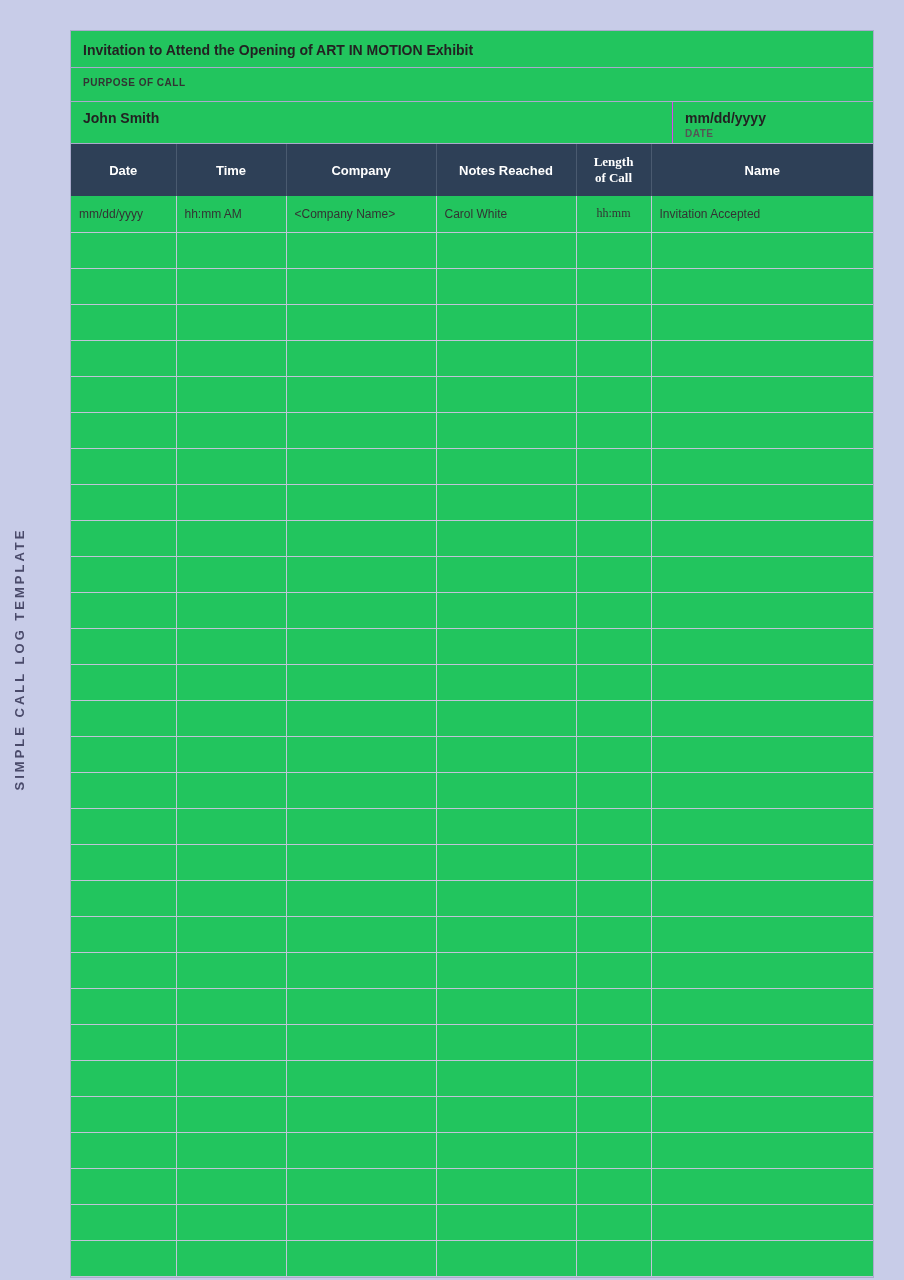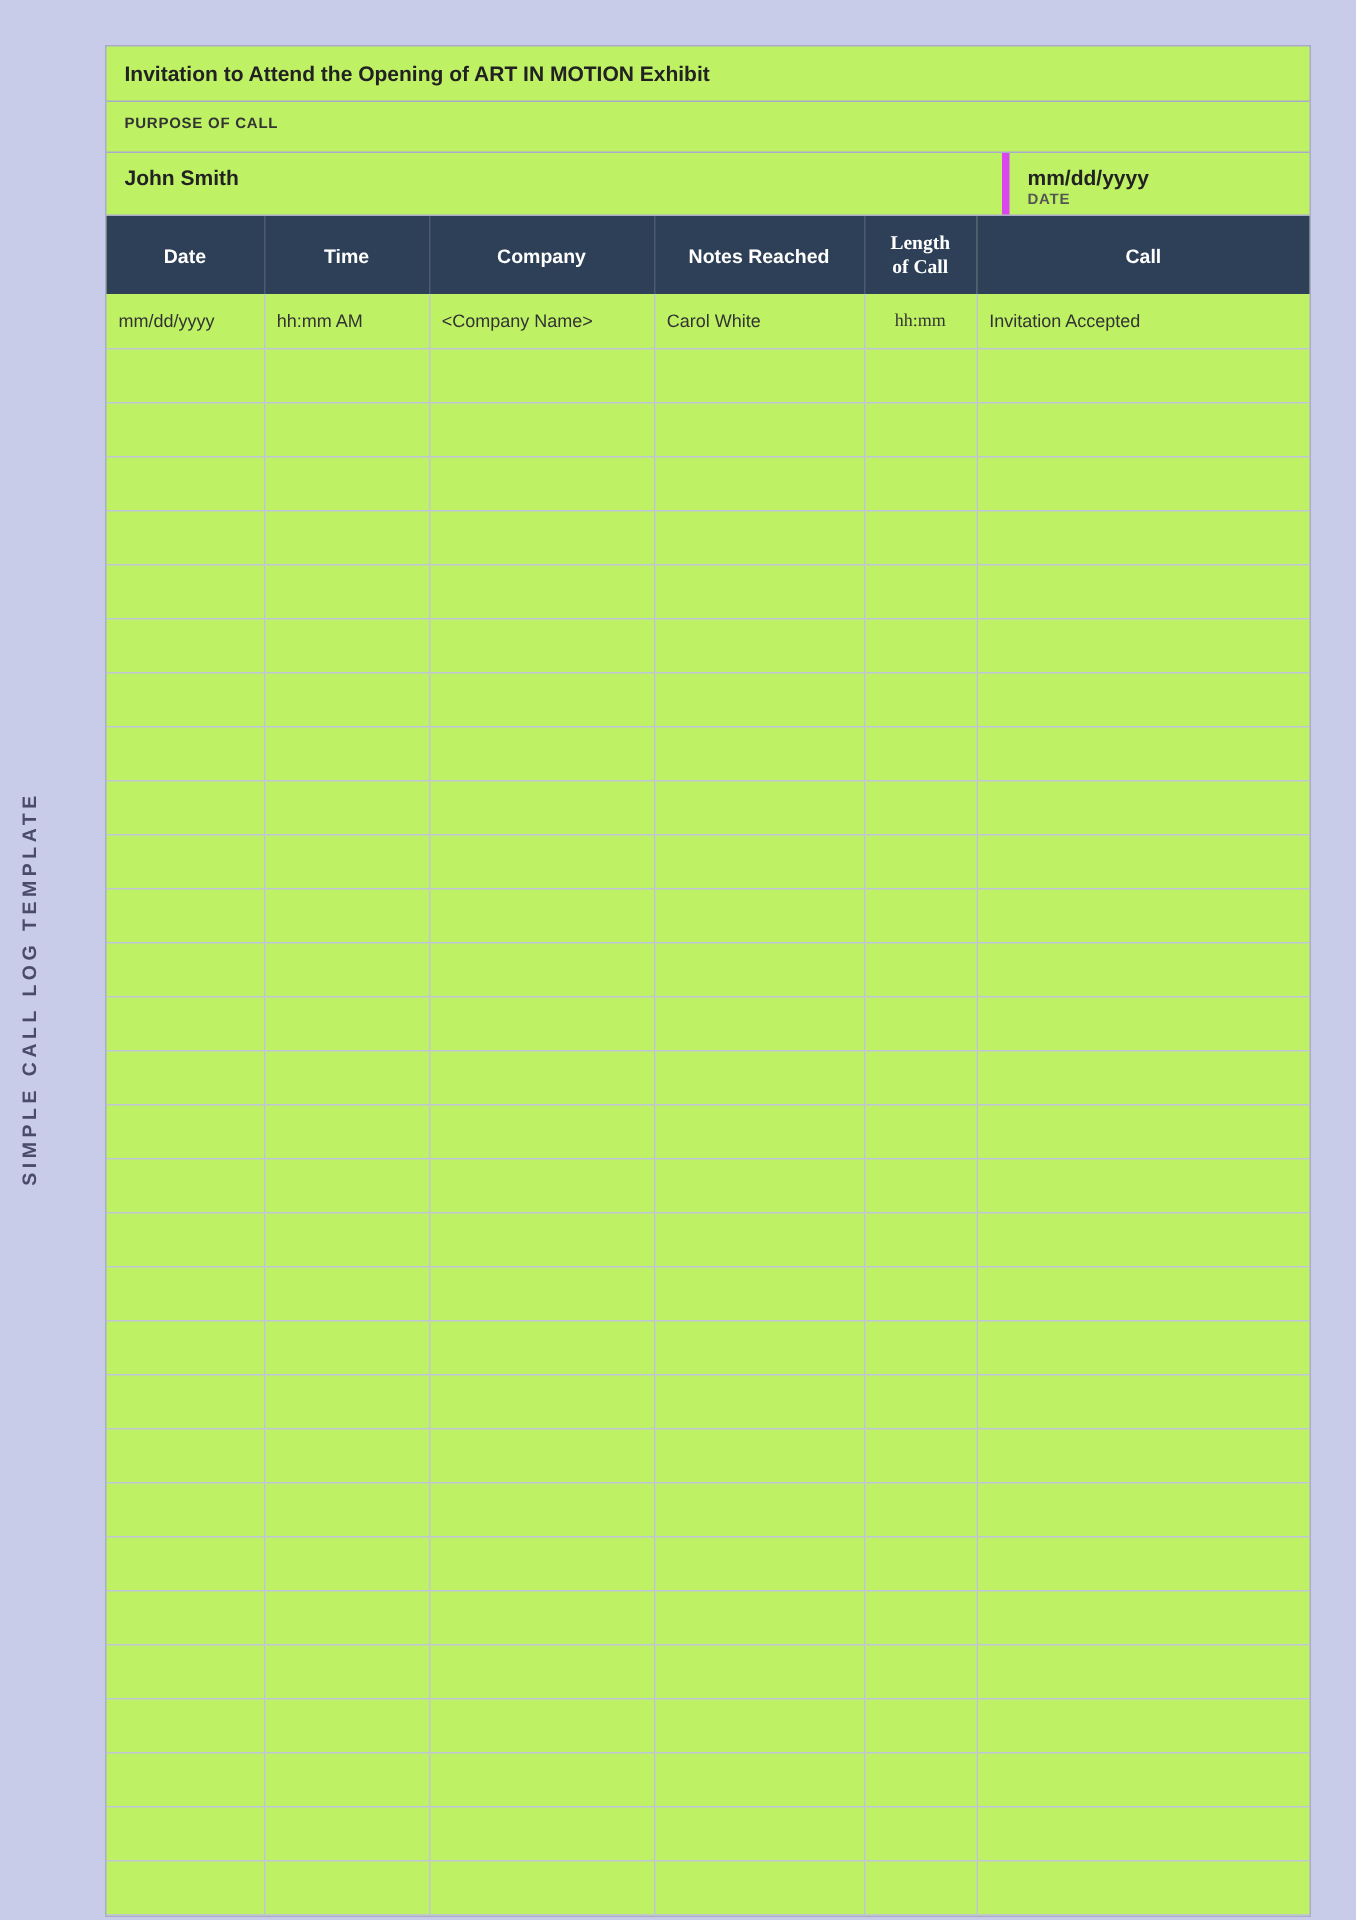--- a/index.html
+++ b/index.html
@@ -31,21 +31,21 @@
       font-size: 13px;
       font-weight: bold;
       letter-spacing: 3px;
       color: #4a4a6a;
       text-transform: uppercase;
       white-space: nowrap;
       user-select: none;
     }
 
     .main-card {
-      background: #bef264;
+      background: #22c55e;
       border: 1px solid #aaaacc;
       width: 100%;
     }
 
     .title-row {
       border-bottom: 1px solid #aaaacc;
       padding: 10px 12px 8px 12px;
     }
 
     .title-text {
@@ -67,21 +67,21 @@
     }
 
     .name-date-row {
       display: flex;
       border-bottom: 1px solid #aaaacc;
     }
 
     .name-section {
       flex: 1;
       padding: 8px 12px 4px 12px;
-      border-right: 5px solid #d946ef;
+      border-right: 1px solid #d946ef;
     }
 
     .date-section {
       width: 200px;
       padding: 8px 12px 4px 12px;
     }
 
     .field-value {
       font-size: 14px;
       font-weight: bold;
@@ -209,21 +209,21 @@
 
     <div class="table-container">
       <table>
         <thead>
           <tr>
             <th class="col-date">Date</th>
             <th class="col-time">Time</th>
             <th class="col-company">Company</th>
             <th class="col-person">Notes Reached</th>
             <th class="col-length">Length<br>of Call</th>
-            <th class="col-notes">Call</th>
+            <th class="col-notes">Name</th>
           </tr>
         </thead>
         <tbody id="table-body">
         <tr>
               <td class="col-date">mm/dd/yyyy</td>
               <td class="col-time">hh:mm AM</td>
               <td class="col-company">&lt;Company Name&gt;</td>
               <td class="col-person">Carol White</td>
               <td class="col-length">hh:mm</td>
               <td class="col-notes">Invitation Accepted</td>

